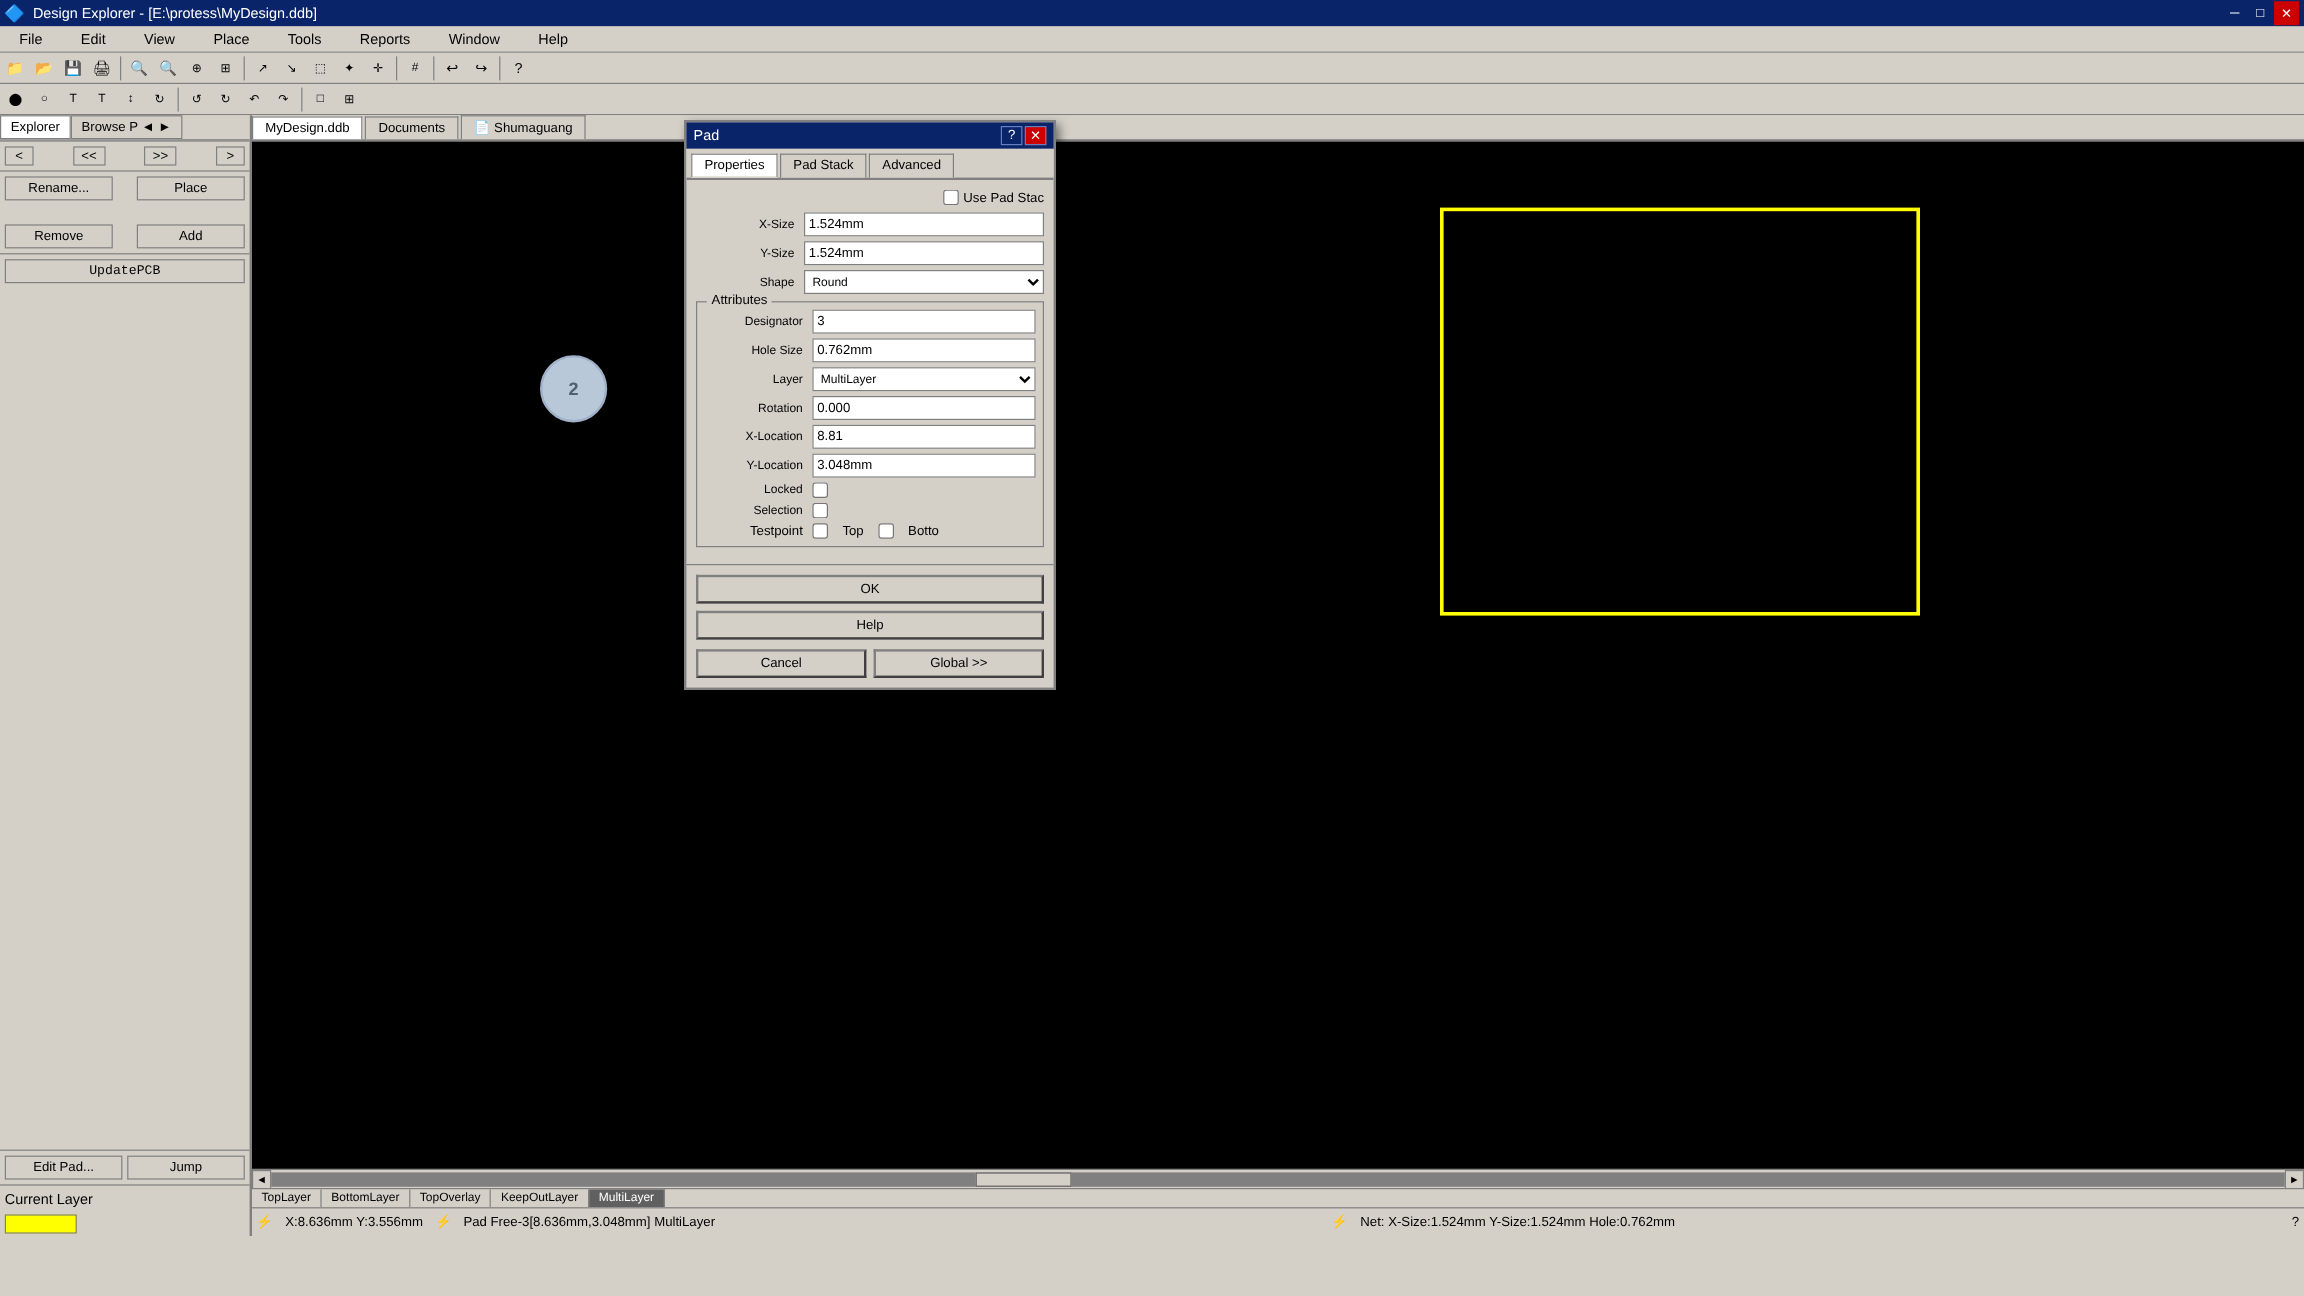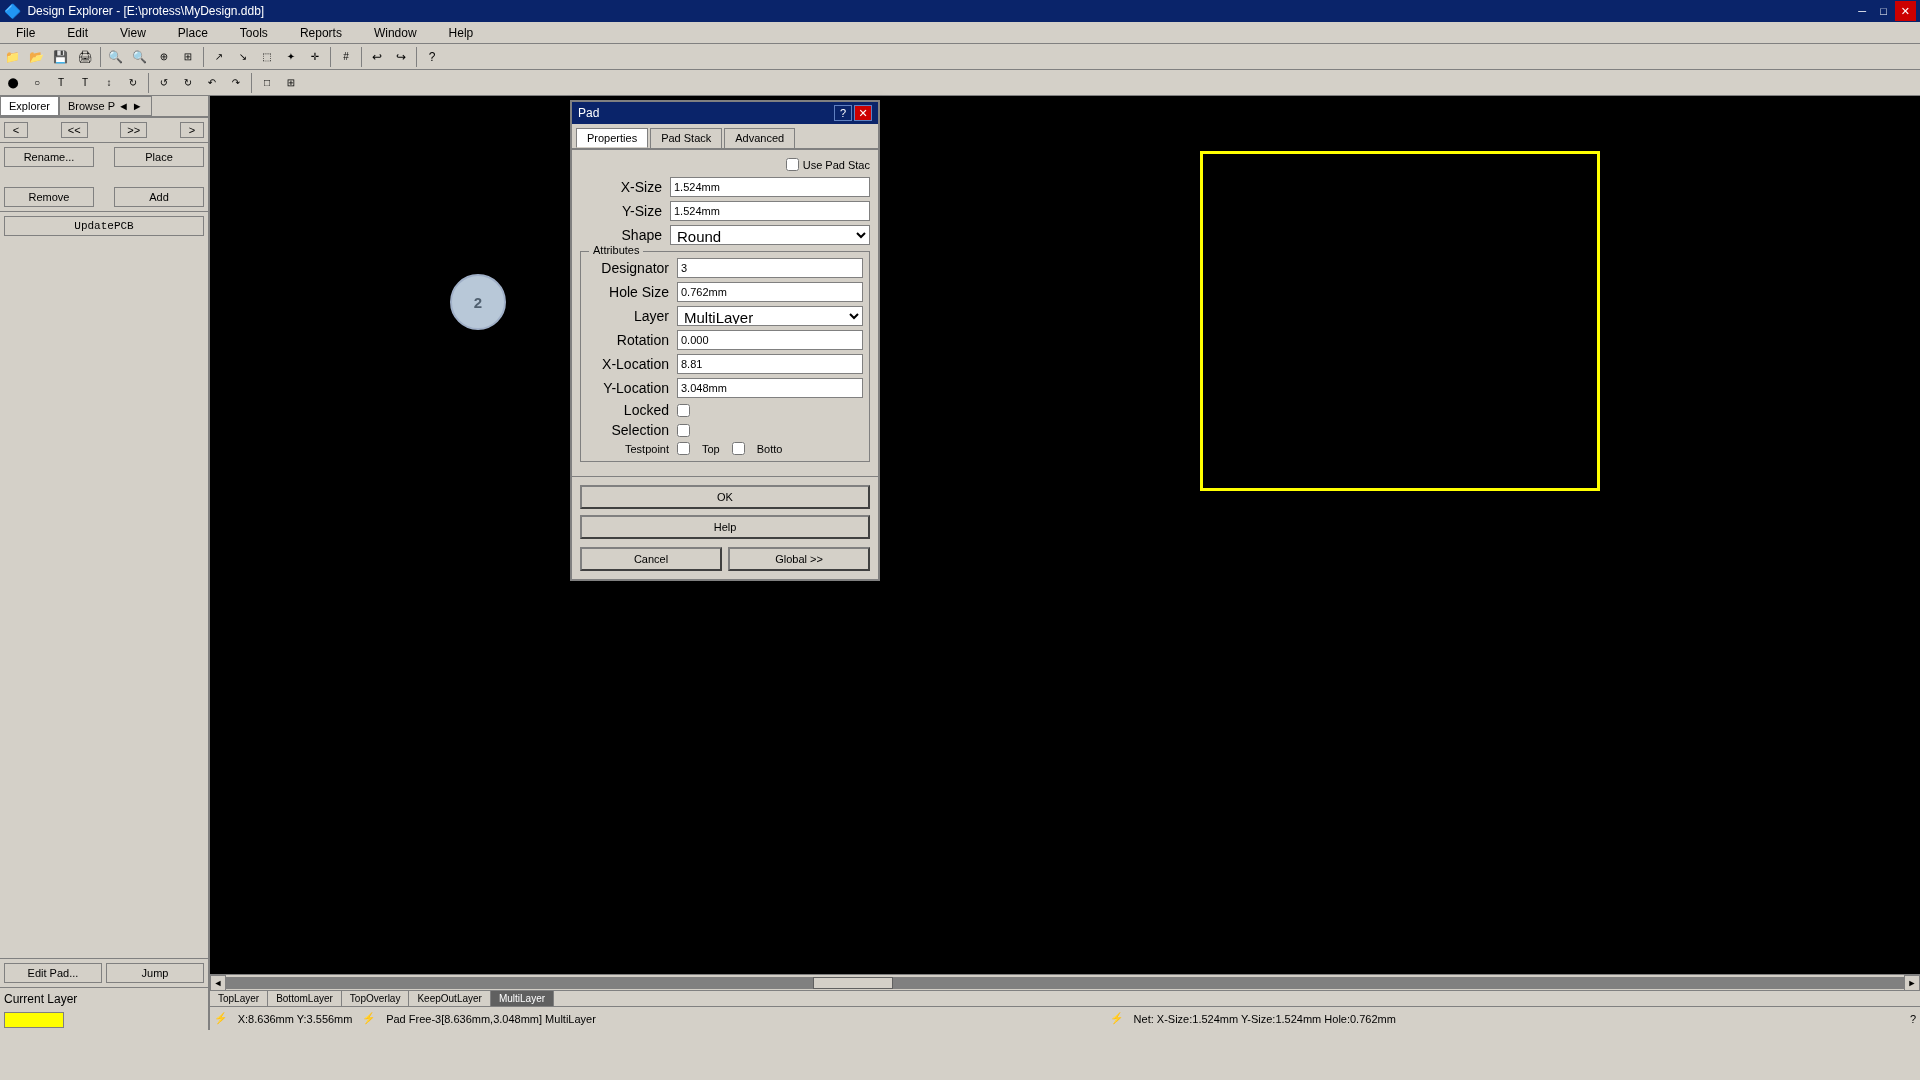--- a/index.html
+++ b/index.html
@@ -86,23 +86,23 @@
     #dialog-tabs { display: flex; background: #d4d0c8; padding: 4px 4px 0; border-bottom: 2px solid #808080; }
     .dlg-tab { padding: 3px 10px; font-size: 11px; cursor: pointer; border: 1px solid #808080; background: #d4d0c8; border-bottom: none; margin-right: 2px; }
     .dlg-tab.active { background: #d4d0c8; border-bottom: 1px solid #d4d0c8; background: white; }
     
     
     #dialog-content { padding: 8px; }
     
     .use-pad-stack { display: flex; align-items: center; justify-content: flex-end; margin-bottom: 6px; gap: 4px; font-size: 11px; }
     
     .form-row { display: flex; align-items: center; margin-bottom: 4px; }
-    .form-label { width: 90px; font-size: 14px; text-align: right; padding-right: 8px; }
+    .form-label { width: 90px; font-size: 10px; text-align: right; padding-right: 8px; }
     .form-input { flex: 1; border: 1px solid #808080; padding: 1px 3px; font-size: 11px; background: white; height: 20px; }
-    .form-select { flex: 1; border: 1px solid #808080; padding: 1px 2px; font-size: 15px; background: white; height: 20px; }
+    .form-select { flex: 1; border: 1px solid #808080; padding: 1px 2px; font-size: 10px; background: white; height: 20px; }
     
     
     #attributes-group { border: 1px solid #808080; margin: 6px 0; padding: 6px; position: relative; }
     #attributes-legend { position: absolute; top: -8px; left: 8px; background: #d4d0c8; padding: 0 4px; font-size: 11px; }
     
     .testpoint-row { display: flex; align-items: center; margin-top: 2px; }
     .testpoint-label { width: 90px; font-size: 11px; text-align: right; padding-right: 8px; }
     .testpoint-opts { display: flex; gap: 12px; align-items: center; font-size: 11px; }
     
     
@@ -220,20 +220,27 @@
     <div id="current-layer-section" style="padding:4px; border-top:1px solid #808080; display:flex; align-items:center; gap:6px;">
       <span style="font-size:12px;">Current Layer</span>
     </div>
     <div style="padding:2px 4px; display:flex; align-items:center; gap:4px;">
       <div id="layer-color-box" style="width:60px; height:16px; background:#ffff00; border:1px solid #808080;"></div>
     </div>
   </div>
 
   <div id="content-area" style="flex:1; display:flex; flex-direction:column;">
 
+    <div id="tab-bar">
+      <div class="doc-tab active">MyDesign.ddb</div>
+      <div class="doc-tab">Documents</div>
+      <div class="doc-tab">
+        <span>📄 </span><span>Shumaguang</span>
+      </div>
+    </div>
 
     <div id="canvas" style="flex:1; background:#000000; position:relative; overflow:hidden;">
       <div id="yellow-rect" style="position:absolute; right:320px; top:55px; width:400px; height:340px; border:3px solid #ffff00; background:transparent;"></div>
       <div id="pad-circle" style="position:absolute; left:240px; top:178px; width:56px; height:56px; border-radius:50%; background:#b8c8d8; border:2px solid #a0b0c8; display:flex; align-items:center; justify-content:center; color:#506070; font-size:15px; font-weight:bold;">
         <span>2</span>
       </div>
     </div>
 
     <div id="h-scrollbar" style="height:16px; background:#d4d0c8; display:flex; align-items:center; border-top:1px solid #808080;">
       <button style="width:16px; height:16px; background:#d4d0c8; border:1px solid #808080; font-size:9px; cursor:pointer; flex-shrink:0;">◄</button>

